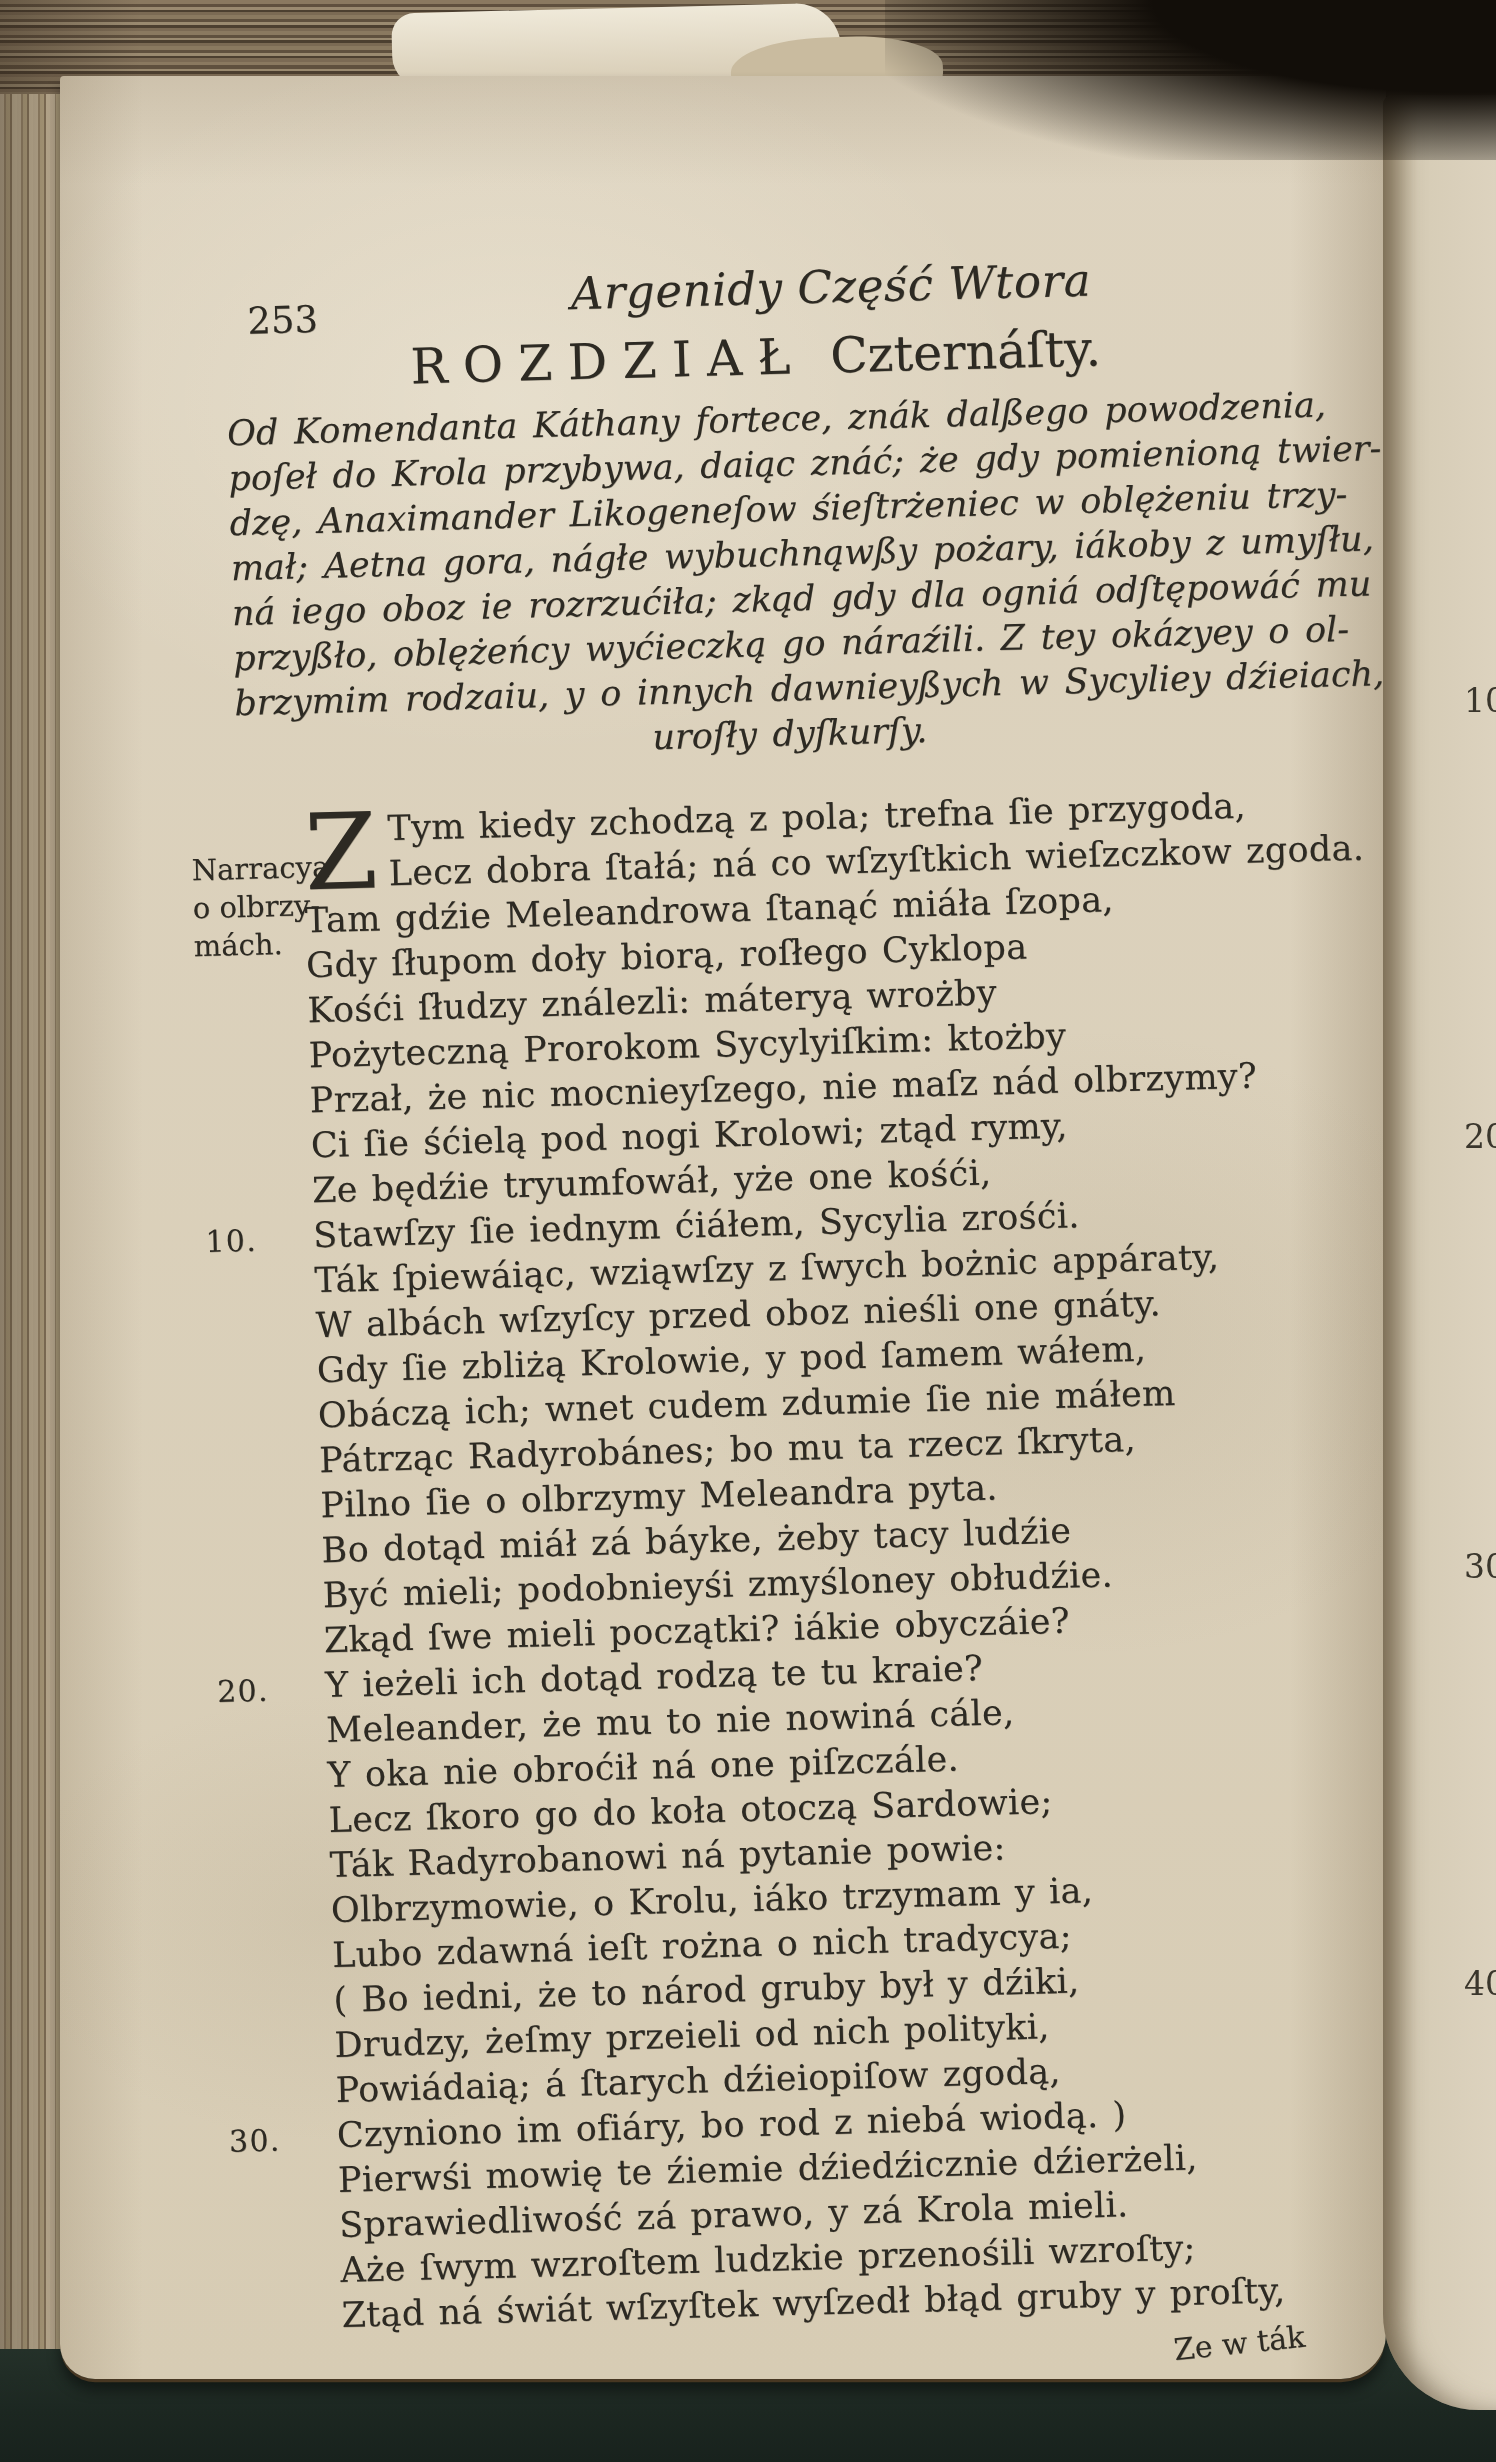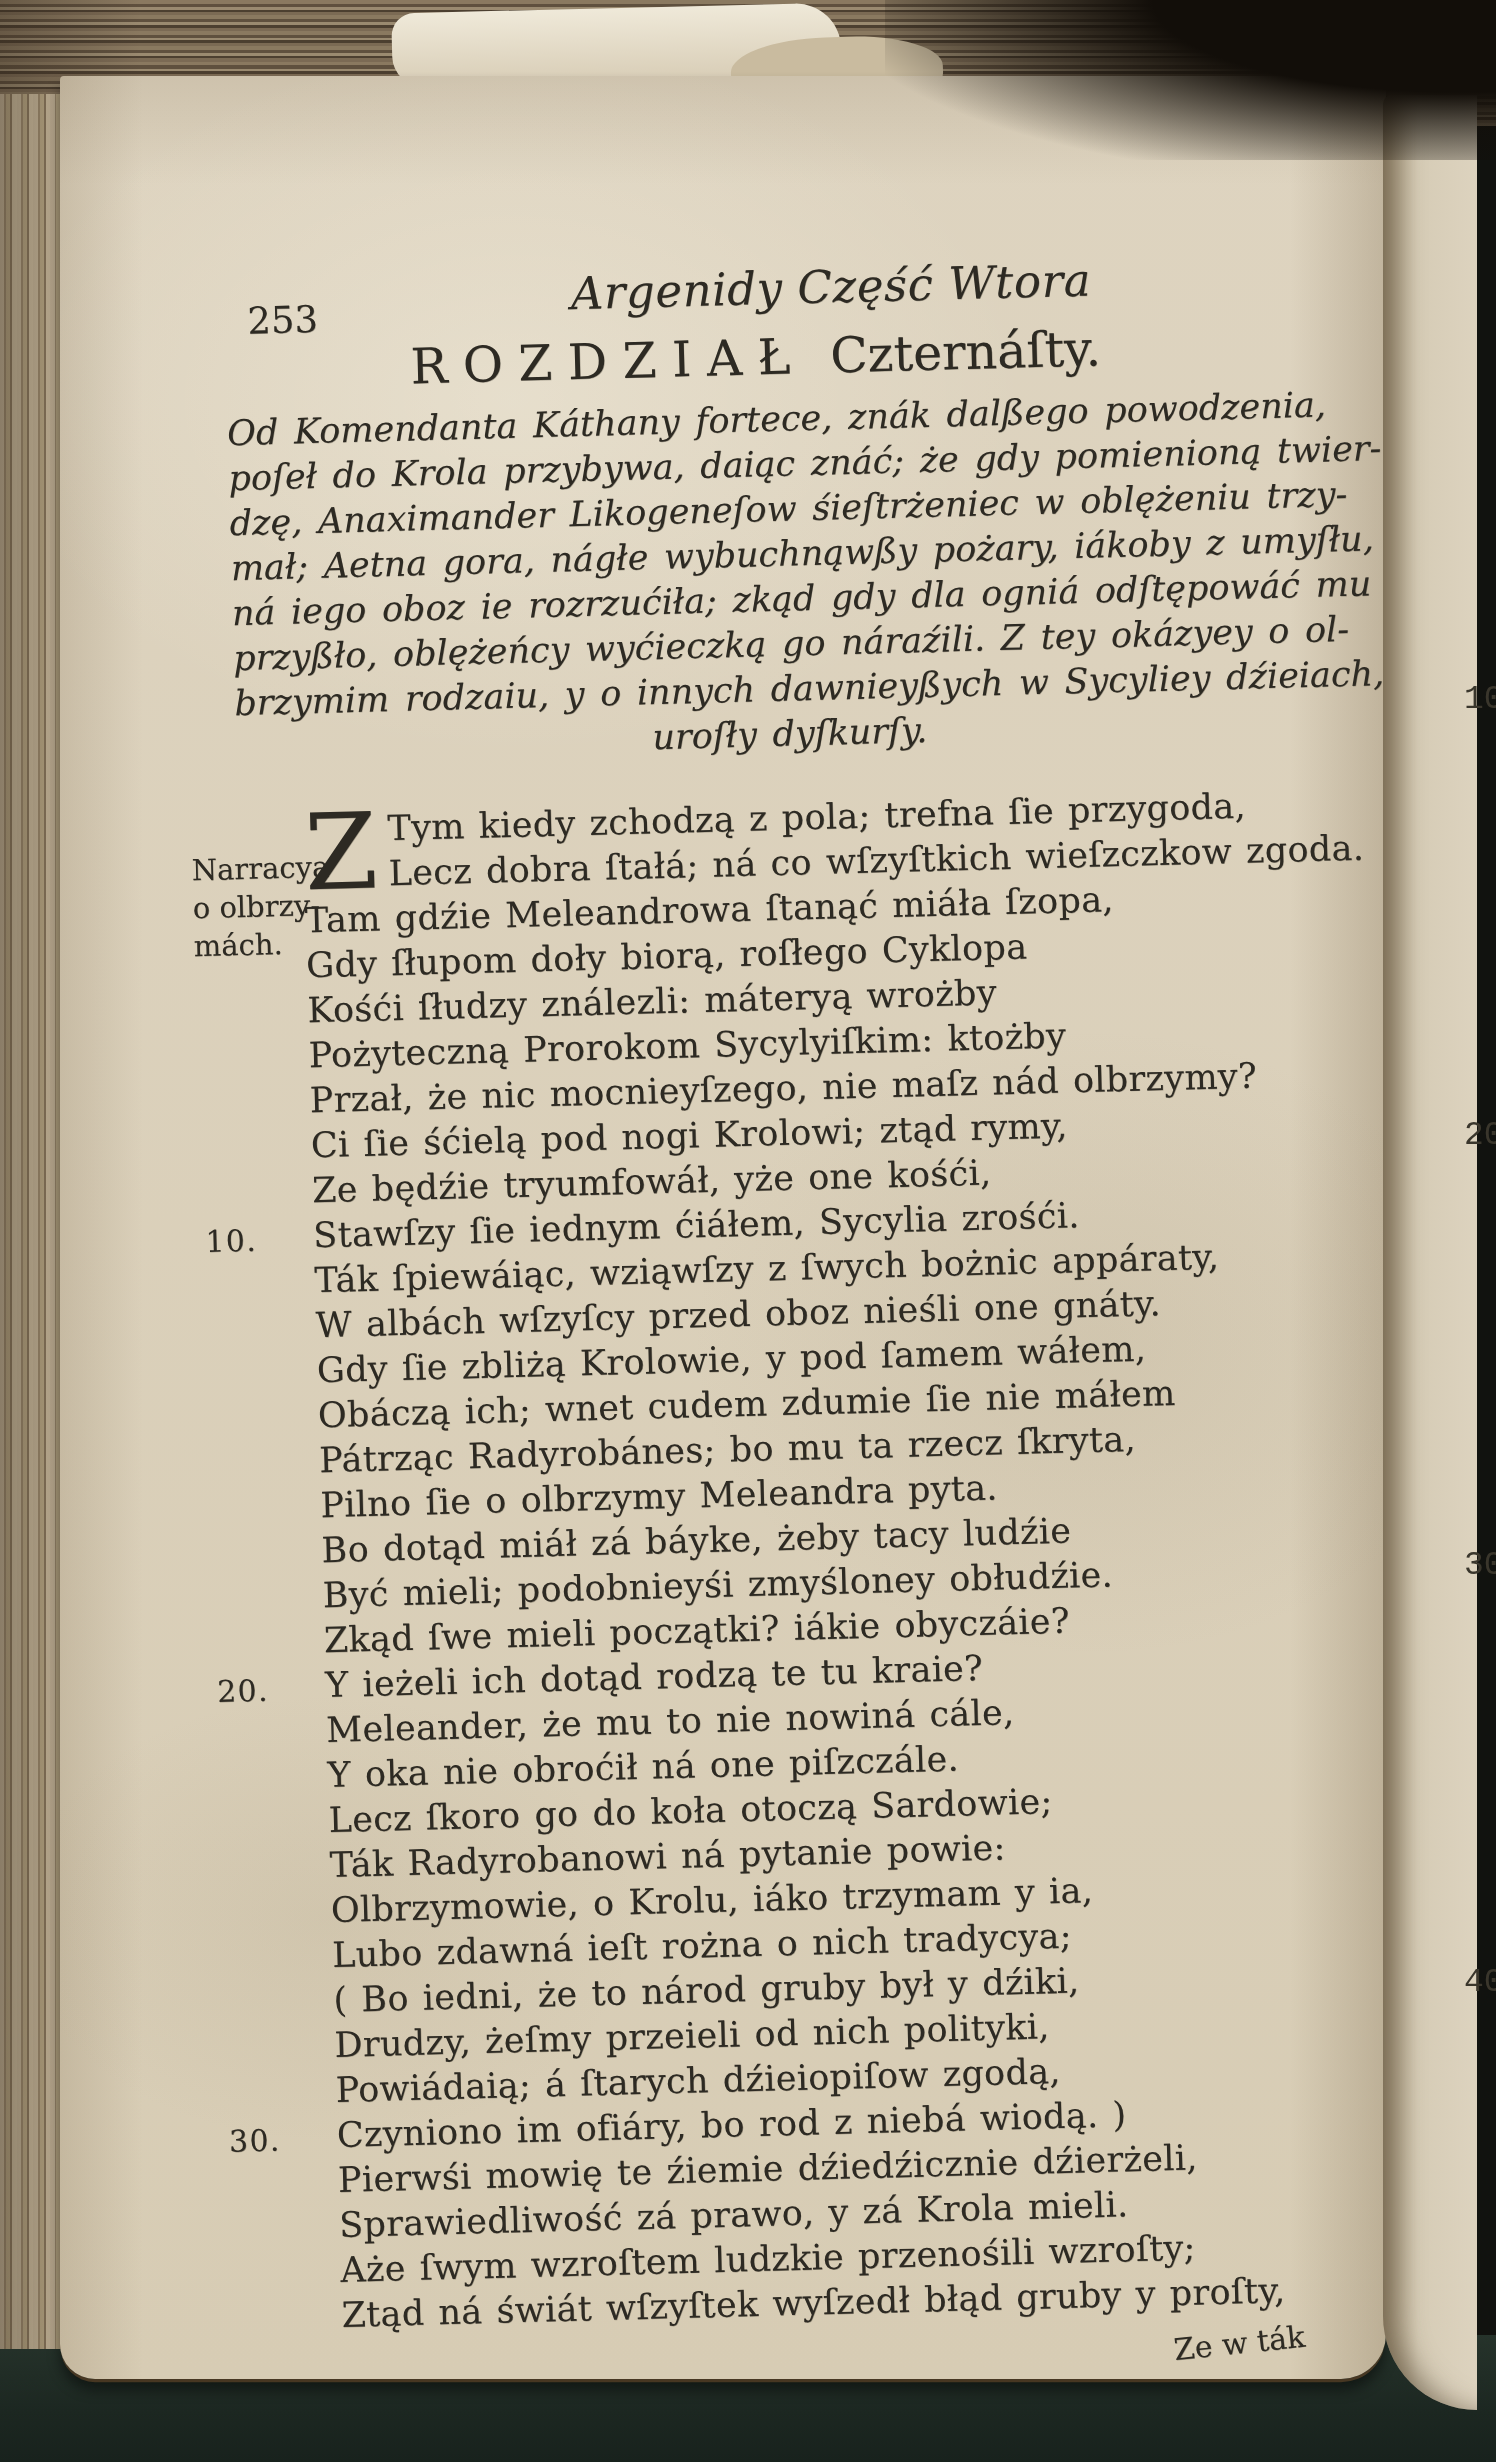--- a/index.html
+++ b/index.html
@@ -31,24 +31,24 @@
     border-radius:3.8px 6.4px 45px 35px;
     background:
       radial-gradient(834px 577px at 34% 14%, rgba(255,252,240,.28), rgba(0,0,0,0) 62%),
       radial-gradient(577px 449px at 78% 55%, rgba(150,135,105,.14), rgba(0,0,0,0) 70%),
       radial-gradient(449px 321px at 20% 80%, rgba(150,135,105,.12), rgba(0,0,0,0) 70%),
       linear-gradient(to right, rgba(120,100,70,.20), rgba(0,0,0,0) 83px),
       linear-gradient(to left, rgba(110,90,60,.26), rgba(0,0,0,0) 96px),
       linear-gradient(to bottom, rgba(120,100,70,.16), rgba(0,0,0,0) 109px),
       linear-gradient(#ded4c0,#d7ccb4);
     box-shadow:0 3.8px 0 -0.6px rgba(115,80,45,.55), 0 10.3px 13px rgba(0,0,0,.45);}
-  .right-page{left:1383px;top:95px;width:94px;height:2315px;z-index:3;
+  .right-page{left:1383px;top:95px;width:114px;height:2315px;z-index:3;
     border-radius:9px 0 0 96px;
     background:linear-gradient(to right,#b7a98d,#d6ccb6 35px,#ddd3bf);
-    box-shadow:inset 22px 0 27px -7.7px rgba(70,55,35,.55);font-family:Liberation Mono, monospace;}
+    box-shadow:inset 22px 0 27px -7.7px rgba(70,55,35,.55);}
   .top-dark{left:885px;top:0;width:612px;height:160px;z-index:4;
     background:radial-gradient(641px 192px at 94% 0%, #120e09 48%, rgba(18,14,9,0) 98%);}
 
   
   .text-layer{left:0;top:0;width:1497px;height:2462px;z-index:5;
     transform:rotate(-1.5deg);transform-origin:744px 1218px;
     text-shadow:0.4px 0.5px 0.5px rgba(45,40,30,.35);}
   .page-number{left:271px;top:287px;font-size:37px;}
   .running-title{left:595px;top:263px;font-size:45px;font-style:italic;letter-spacing:0.6px;}
   .chapter-heading{left:433px;top:330px;font-size:49px;white-space:nowrap;}

